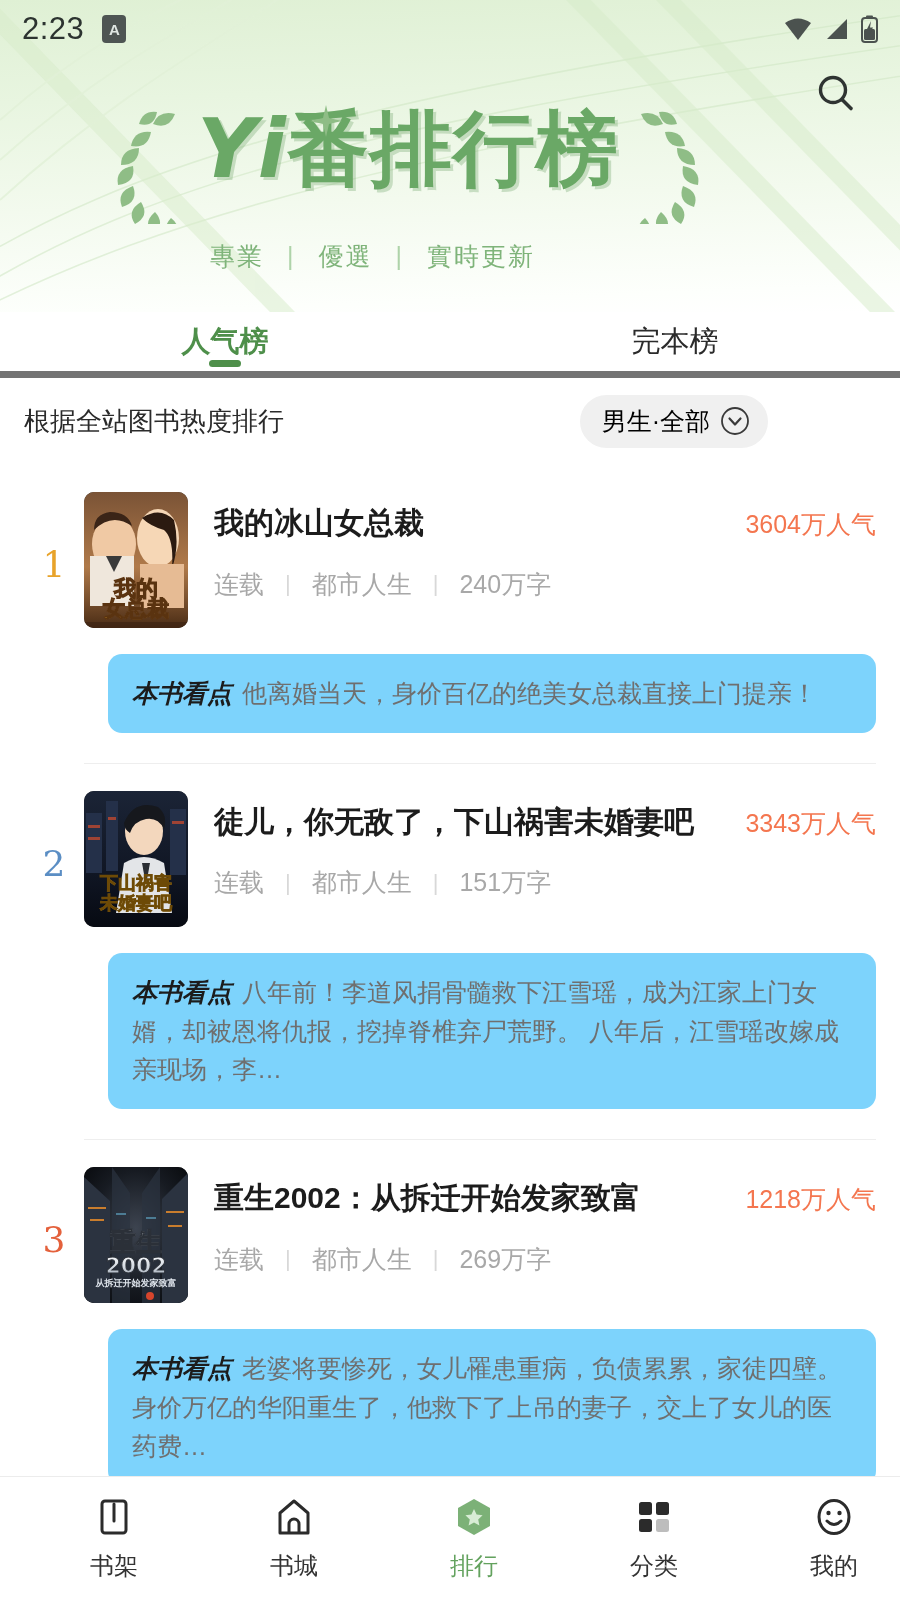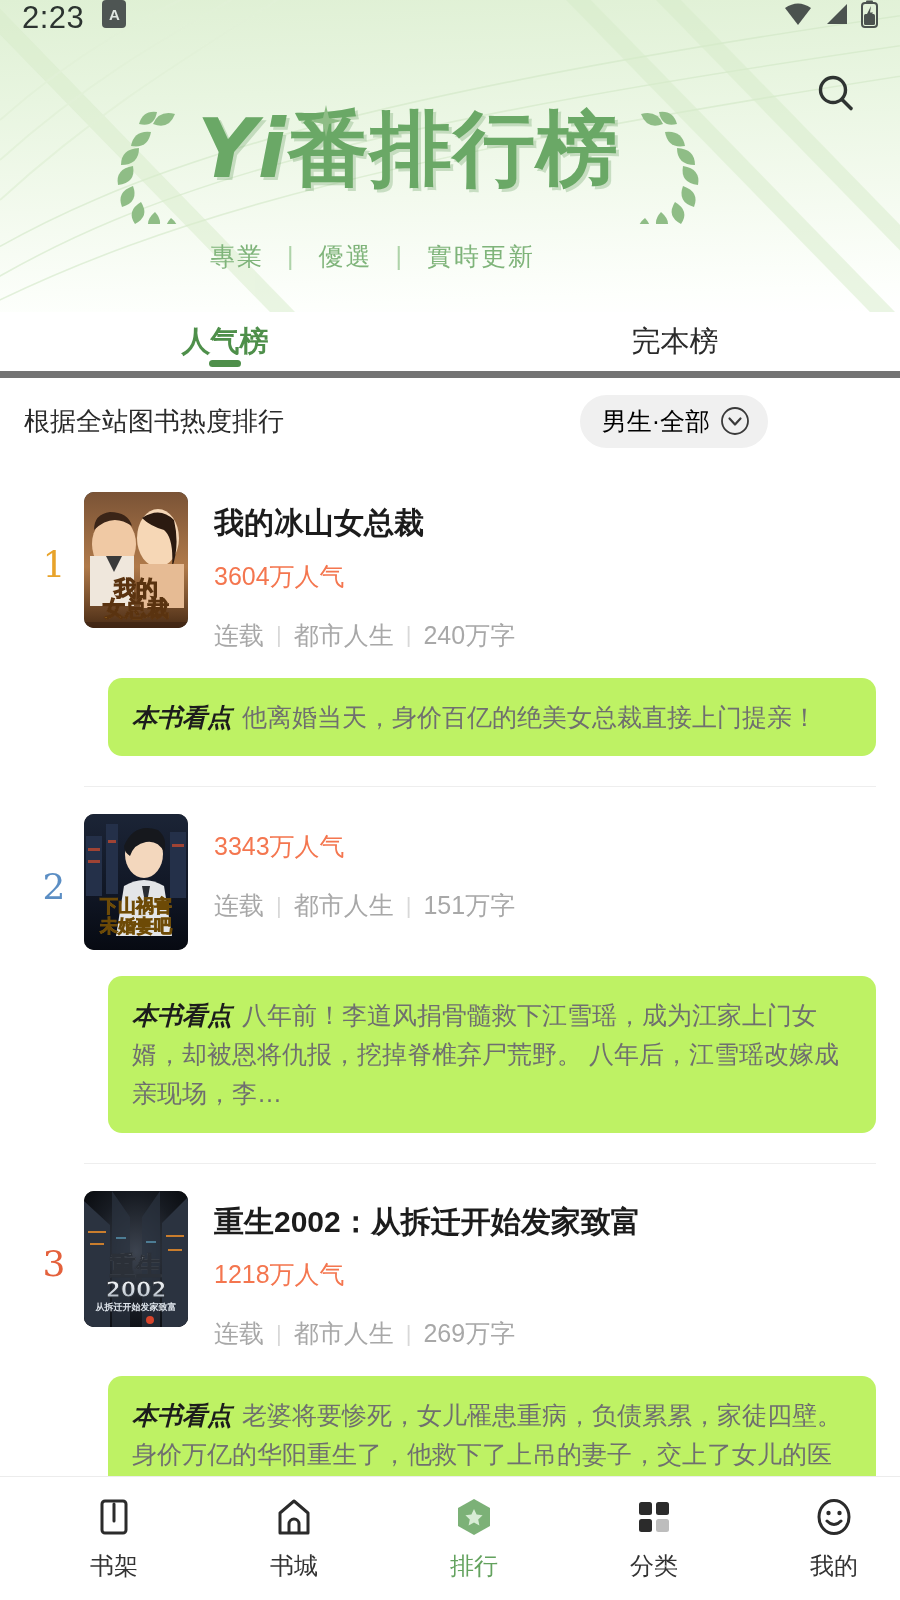--- a/index.html
+++ b/index.html
@@ -15,21 +15,21 @@
   .banner {
     position: relative; width: 900px; height: 312px;
     background: linear-gradient(178deg, #dff0d4 0%, #e8f5e0 30%, #f3faee 62%, #fdfffc 92%, #ffffff 100%);
     overflow: hidden;
   }
   .banner-swoosh { position: absolute; inset: 0; pointer-events: none; }
 
   
   .statusbar {
     position: absolute; top: 0; left: 0; width: 900px; height: 58px;
-    display: flex; align-items: flex-start; padding: 0 22px; z-index: 5;
+    display: flex; align-items: center; padding: 0 22px; z-index: 5;
   }
   .sb-time { font-size: 31px; color: #2c3330; letter-spacing: .5px; font-weight: 400; }
   .sb-appbadge {
     margin-left: 18px; width: 24px; height: 28px; border-radius: 4px;
     background: #4e5553; color: #dfe6e2; font-size: 15px; font-weight: 700;
     display: flex; align-items: center; justify-content: center; line-height: 1;
   }
   .sb-right { margin-left: auto; display: flex; align-items: center; gap: 11px; }
   .sb-ico { display: block; }
 
@@ -96,30 +96,30 @@
   .rank {
     width: 60px; flex: 0 0 60px; text-align: center; font-size: 36px;
     font-family: "DejaVu Serif", "Liberation Serif", serif; padding-top: 52px;
   }
   .cover {
     flex: 0 0 104px; width: 104px; height: 136px; border-radius: 10px;
     overflow: hidden; position: relative; background: #333;
   }
   .cover svg { display: block; }
   .book-main { flex: 1 1 auto; padding-left: 26px; min-width: 0; padding-top: 12px; }
-  .title-line { display: flex; align-items: flex-start; gap: 14px; flex-direction: column; }
+  .title-line { display: flex; align-items: flex-start; gap: 14px; }
   .book-title {
     font-size: 30px; font-weight: 700; color: #1c1c1c; line-height: 1.25;
     flex: 1 1 auto; white-space: nowrap; overflow: hidden; text-overflow: ellipsis;
   }
   .heat { flex: 0 0 auto; font-size: 25px; color: #f4764f; padding-top: 4px; text-align: center; }
-  .meta { margin-top: 26px; font-size: 25px; color: #a8a8a8; display: flex; align-items: center; }
+  .meta { margin-top: 26px; font-size: 25px; color: #a8a8a8; display: flex; align-items: center; gap: 9px; }
   .meta .msep { color: #d8d8d8; margin: 0 12px; font-size: 22px; }
   .blurb {
-    margin: 26px 0 0 84px; background: #bef264; border-radius: 14px;
+    margin: 26px 0 0 84px; background: #7dd3fc; border-radius: 14px;
     padding: 20px 24px; font-size: 25px; line-height: 1.55; color: #6f6f6f;
   }
   .blurb-tag { font-weight: 700; font-style: italic; color: #1c1c1c; margin-right: 10px; }
   .item-pad { height: 30px; }
 
   
   .peek { padding: 28px 24px 0 24px; display: flex; }
   .peek .rank { visibility: hidden; }
 
   
@@ -336,20 +336,21 @@
             <ellipse cx="60" cy="40" rx="19" ry="24" fill="#f3d7bd"></ellipse>
             <path d="M40 32 q10 -24 34 -16 q10 8 6 22 q-6 -12 -18 -10 q-12 2 -16 14 q-6 -4 -6 -10Z" fill="#16181d"></path>
             <path d="M40 72 q20 -12 40 0 l8 50 h-56Z" fill="#e3e5e8"></path>
             <path d="M58 72 l4 22 l4 -22Z" fill="#2a2d33"></path>
             <text x="52" y="98" font-family="DejaVu Sans, sans-serif" font-size="18" font-weight="bold" fill="url(#c2g)" text-anchor="middle" stroke="#6d4a06" stroke-width=".8">下山祸害</text>
             <text x="52" y="118" font-family="DejaVu Sans, sans-serif" font-size="18" font-weight="bold" fill="url(#c2g)" text-anchor="middle" stroke="#6d4a06" stroke-width=".8">未婚妻吧</text>
           </svg>
         </div>
         <div class="book-main">
           <div class="title-line">
+            <span class="book-title">徒儿，你无敌了，下山祸害未婚妻吧</span>
             <span class="heat">3343万人气</span>
           </div>
           <div class="meta">
             <span>连载</span>
             <span class="msep">|</span>
             <span>都市人生</span>
             <span class="msep">|</span>
             <span>151万字</span>
           </div>
         </div>

